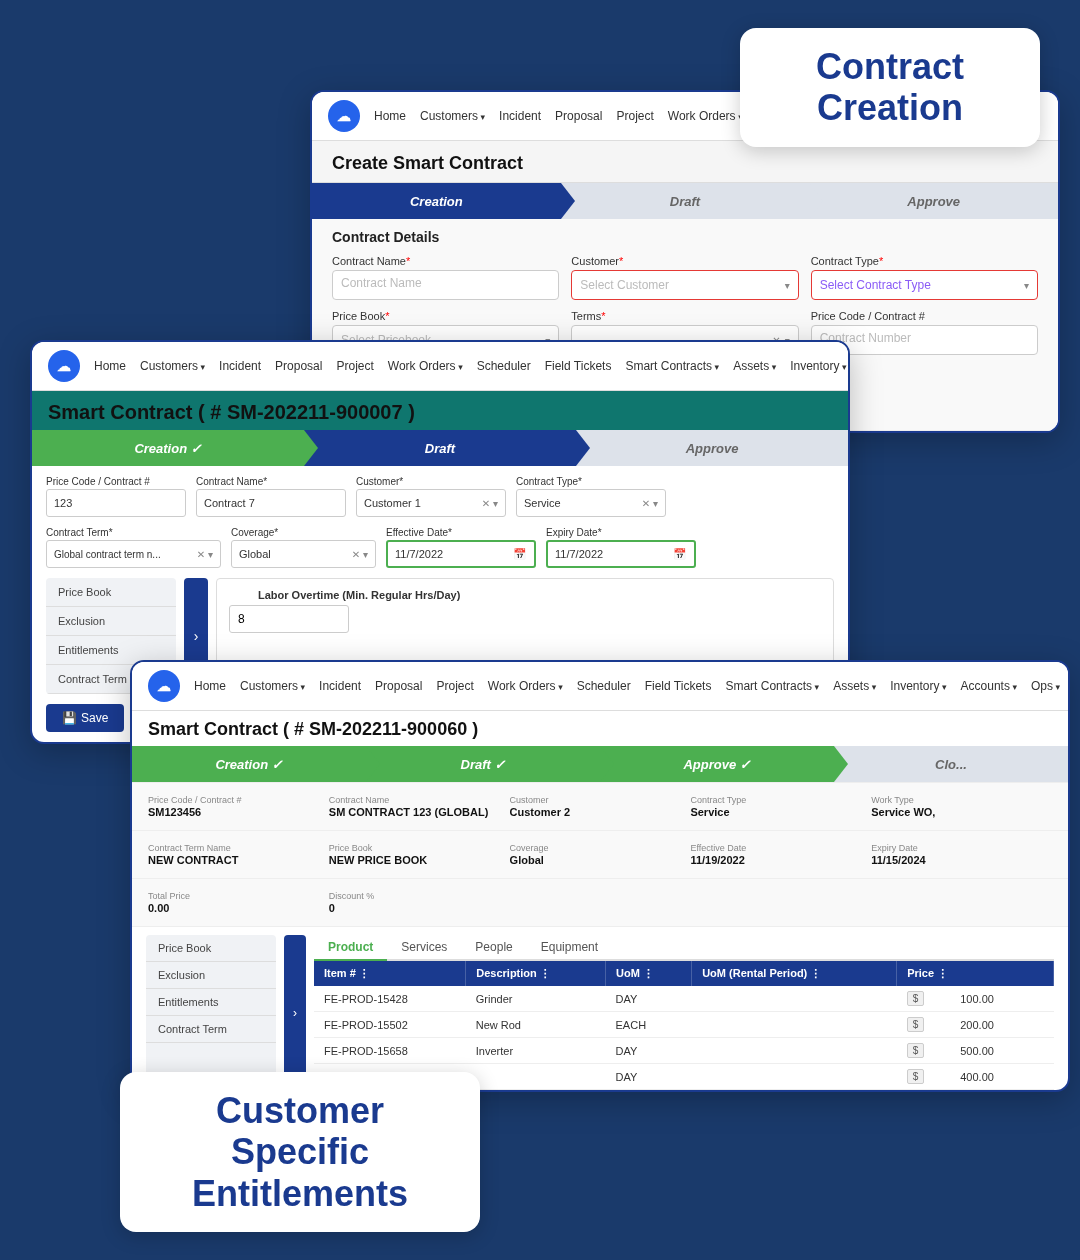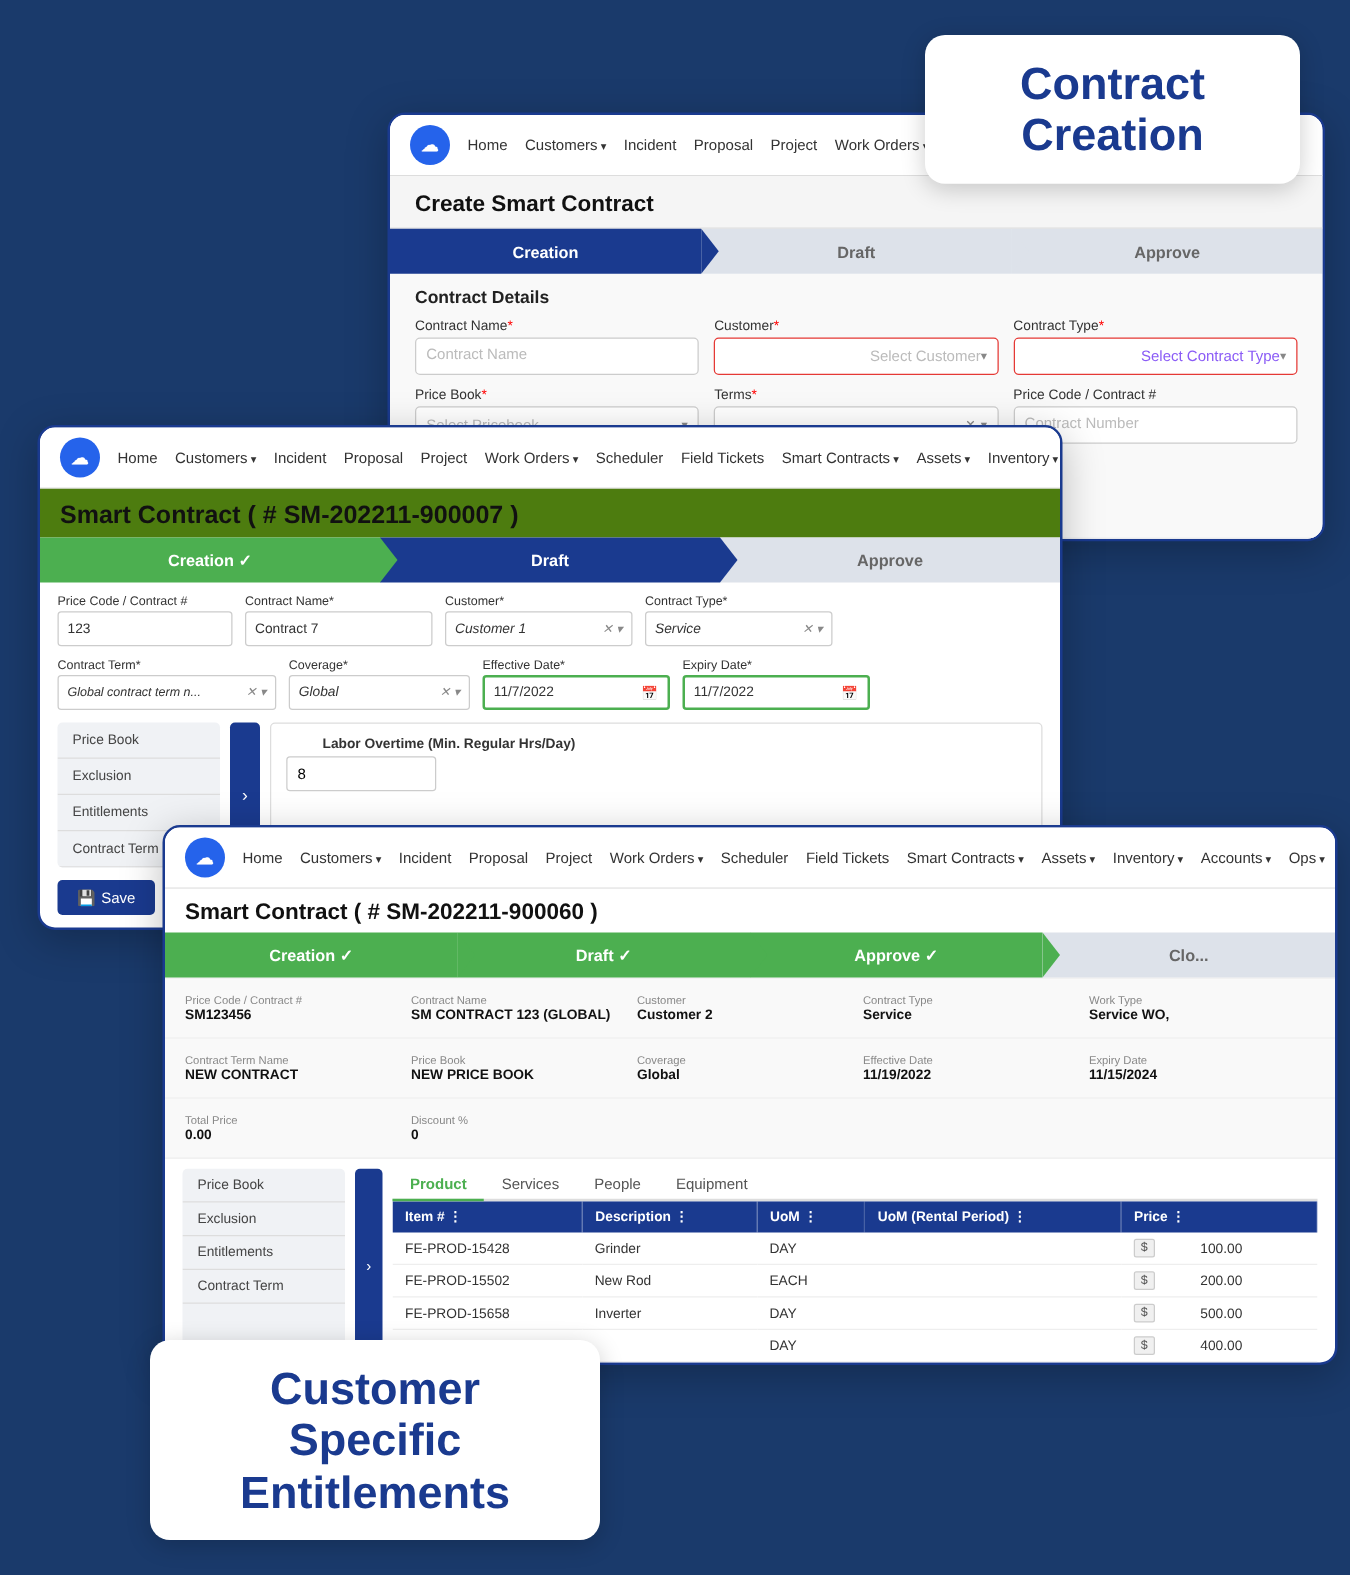--- a/index.html
+++ b/index.html
@@ -118,20 +118,21 @@
       font-size: 18px;
       color: #111;
       font-weight: 600;
     }
 
     
     .steps-bar {
       display: flex;
       align-items: stretch;
       height: 36px;
+      font-style: italic;
     }
     .step {
       flex: 1;
       display: flex;
       align-items: center;
       justify-content: center;
       font-size: 13px;
       font-weight: 600;
       position: relative;
       color: #666;
@@ -210,21 +211,20 @@
       font-size: 12px;
       color: #888;
       background: white;
       height: 30px;
       display: flex;
       align-items: center;
       justify-content: space-between;
     }
     .form-select.red-border {
       border-color: #e53935;
-      justify-content: flex-end;
     }
     .form-select .arrow {
       color: #888;
       font-size: 10px;
     }
     .form-select .x-btn {
       font-size: 10px;
       color: #888;
       margin-right: 4px;
     }
@@ -243,21 +243,21 @@
     .cal-icon {
       color: #4caf50;
       font-size: 14px;
     }
 
     
     .nav-bar-sm { font-size: 11px; }
 
     .contract2-header {
       padding: 10px 16px 6px;
-      background: #4d7c0f;
+      background: #0f766e;
     }
     .contract2-header h2 {
       font-size: 20px;
       font-weight: 700;
       color: #111;
     }
 
     .form-row-2 {
       display: flex;
       gap: 10px;
@@ -289,21 +289,20 @@
       border-radius: 3px;
       padding: 4px 7px;
       font-size: 11px;
       color: #333;
       background: white;
       height: 28px;
       display: flex;
       align-items: center;
       justify-content: space-between;
       gap: 4px;
-      font-style: italic;
     }
     .date2 {
       border: 2px solid #4caf50;
       border-radius: 3px;
       padding: 4px 7px;
       font-size: 11px;
       color: #333;
       background: white;
       height: 28px;
       display: flex;

